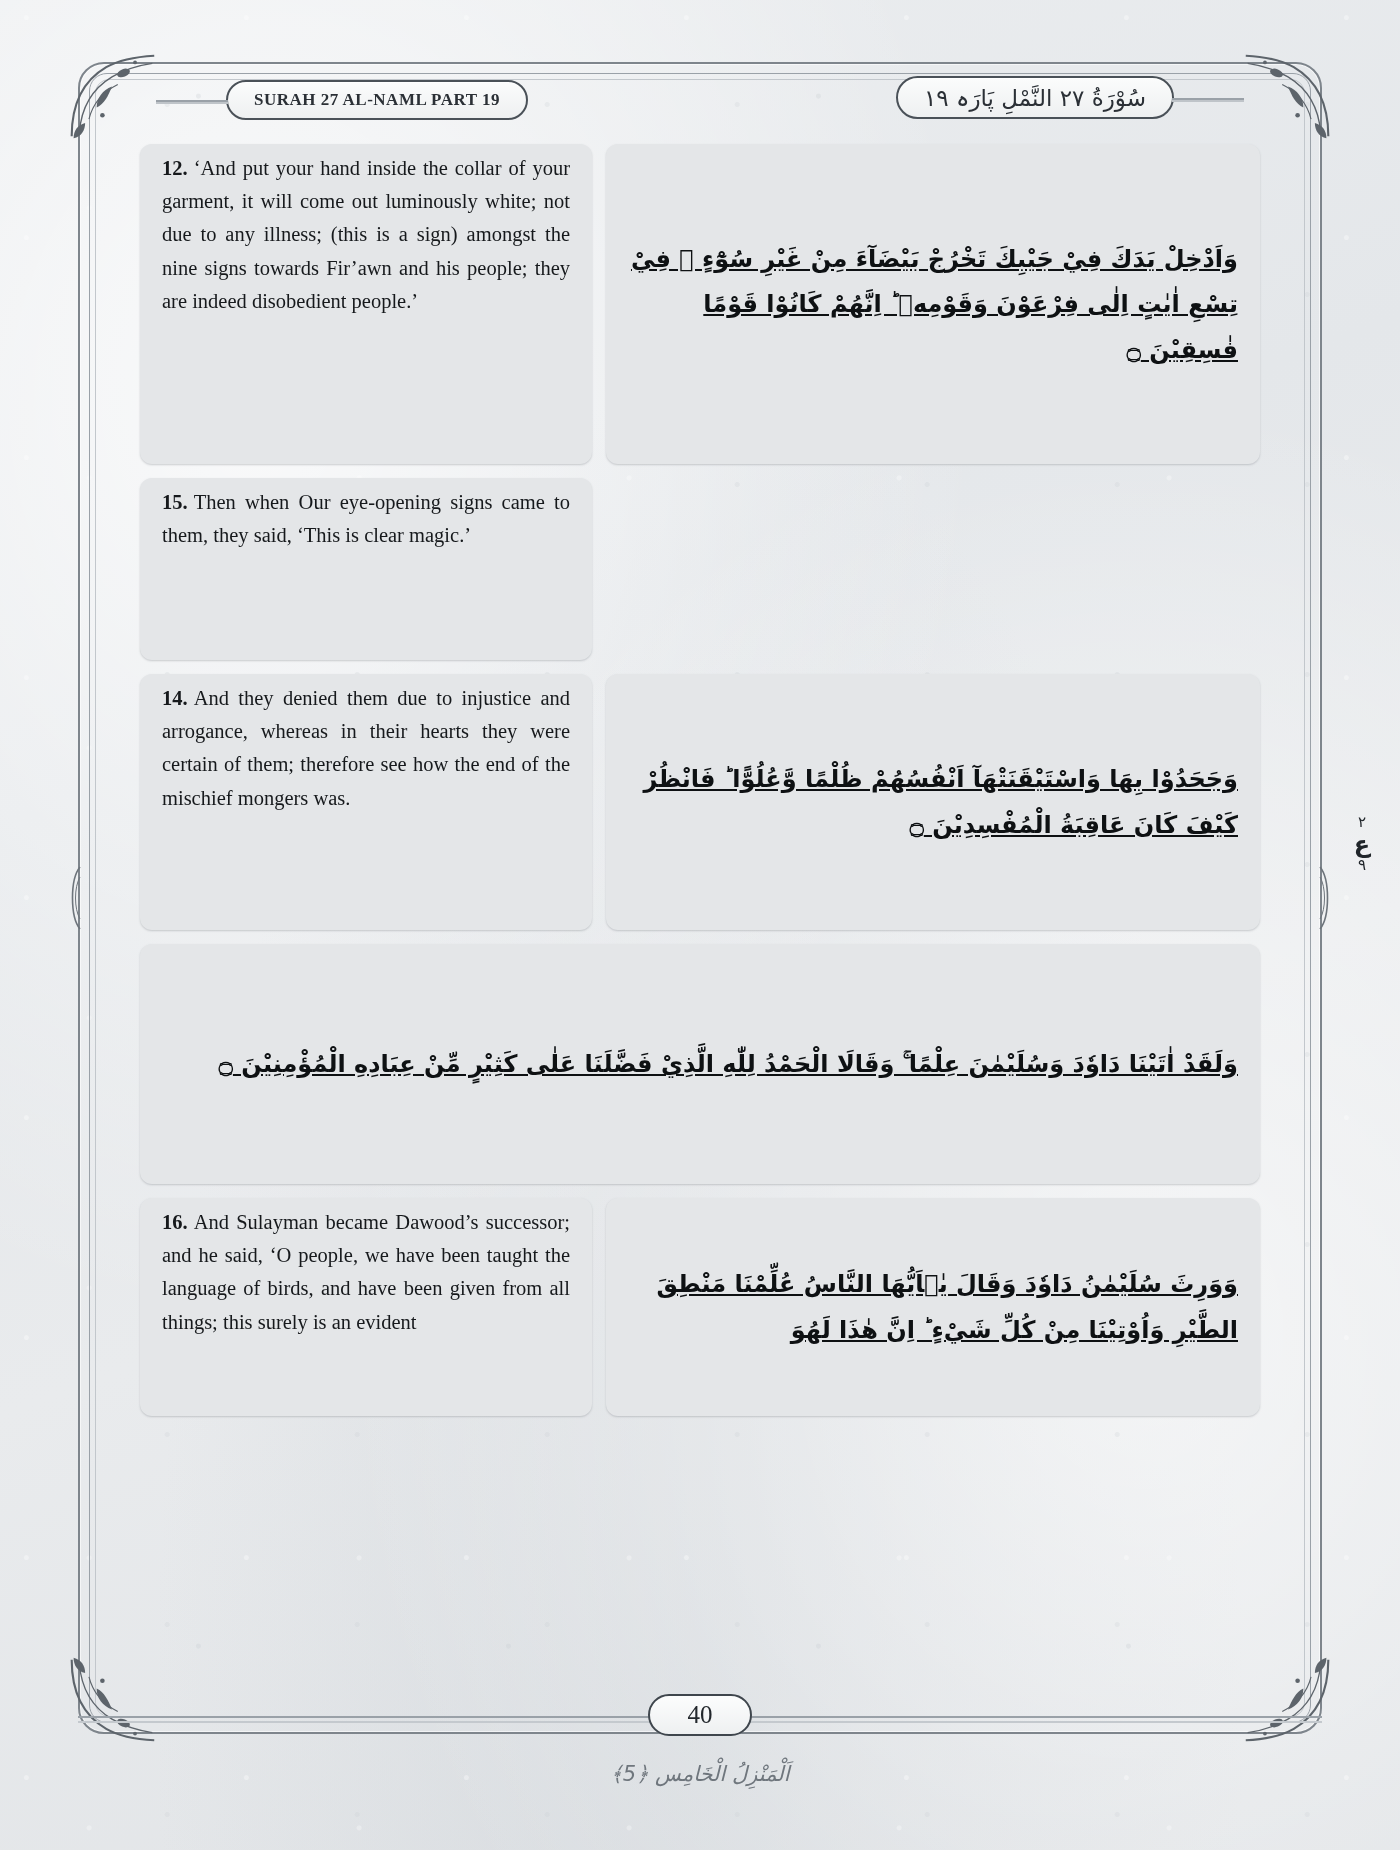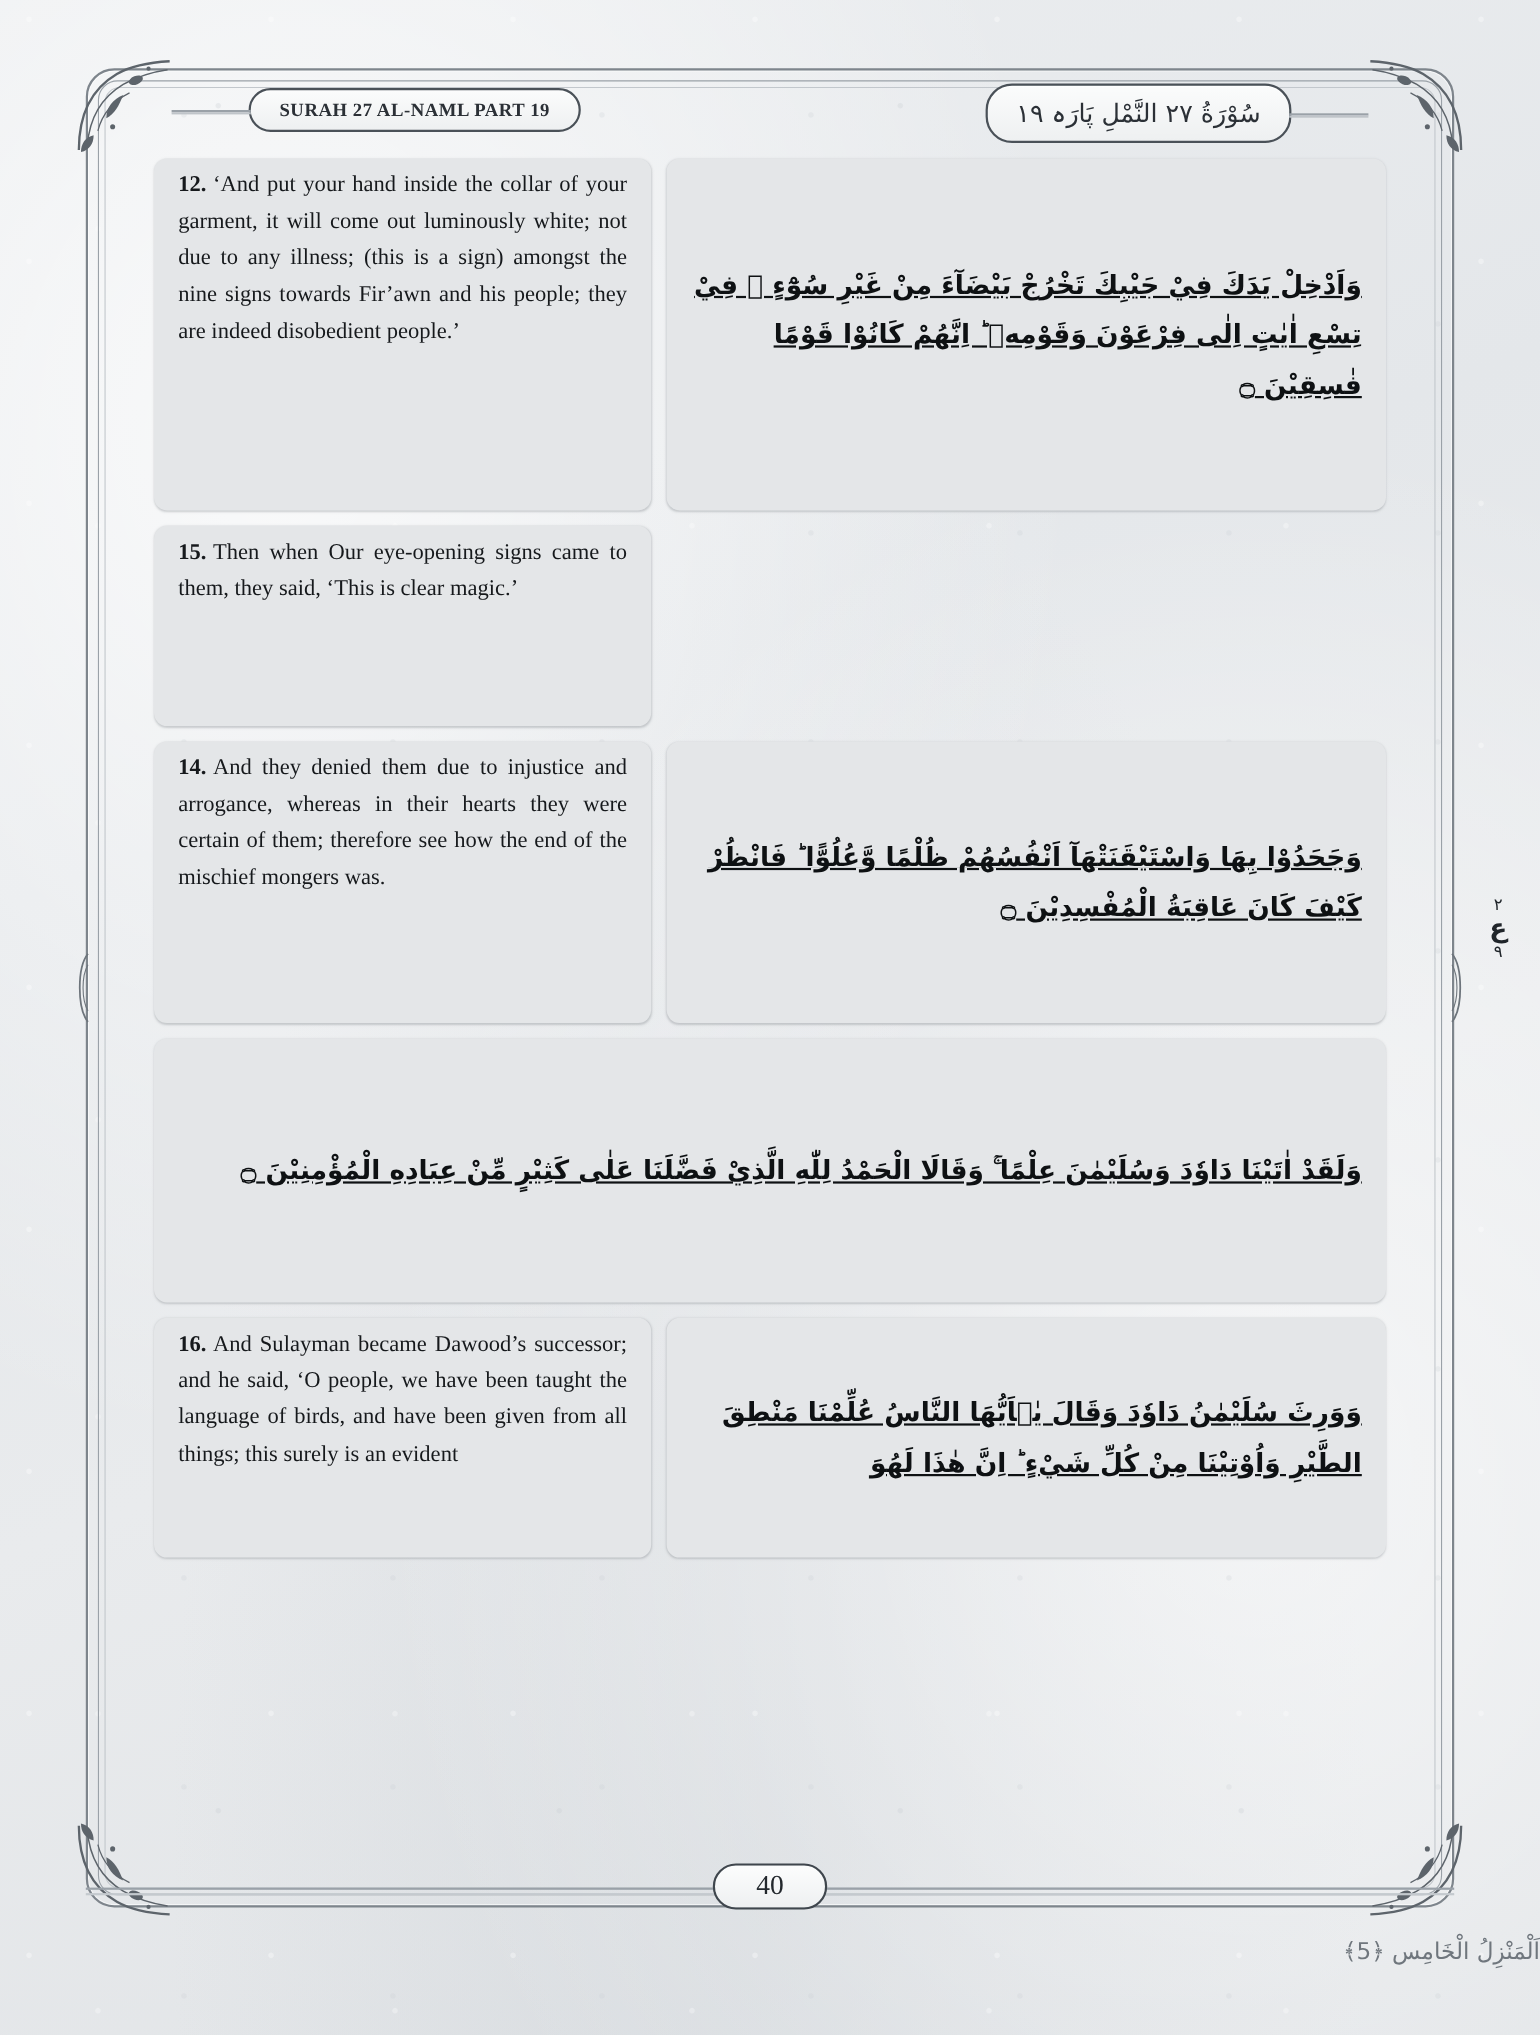--- a/index.html
+++ b/index.html
@@ -88,21 +88,21 @@
     position: absolute;
     height: 40px;
     border: 2px solid #4a5158;
     border-radius: 20px;
     background: linear-gradient(180deg,#fbfcfc 0%, #eef0f1 100%);
     display: flex; align-items: center; justify-content: flex-end;
     padding: 0 26px;
     box-shadow: 0 1px 0 rgba(255,255,255,.8) inset;
   }
   .cartouche.left  { left: 148px;  top: 0; }
-  .cartouche.right { right: 148px; top: -4px; height:54px; border-radius:24px; }
+  .cartouche.right { right: 148px; top: -4px; height:43px; border-radius:24px; }
 
   .cartouche .rule {
     position:absolute; top:50%; height:0;
     border-top:2px solid #9aa1a8;
     border-bottom:2px solid #bfc4c9;
   }
   .rule-l { left: -72px; width: 72px; }
   .rule-r { right: -72px; width: 72px; }
 
   .surah-title {
@@ -229,20 +229,22 @@
     font-family: "Liberation Serif", serif;
     font-size: 25px;
     color: #23282d;
     z-index: 3;
   }
 
   .footer-text {
     position: absolute;
     left: 0; right: 0;
     top: 1762px;
+    text-align: center;
+    font-style: italic;
   }
   .manzil {
     font-family: "DejaVu Sans", sans-serif;
     direction: rtl;
     font-size: 21px;
     color: #6f767d;
     letter-spacing: .5px;
   }
   .site {
     font-family: "Liberation Sans", sans-serif;

